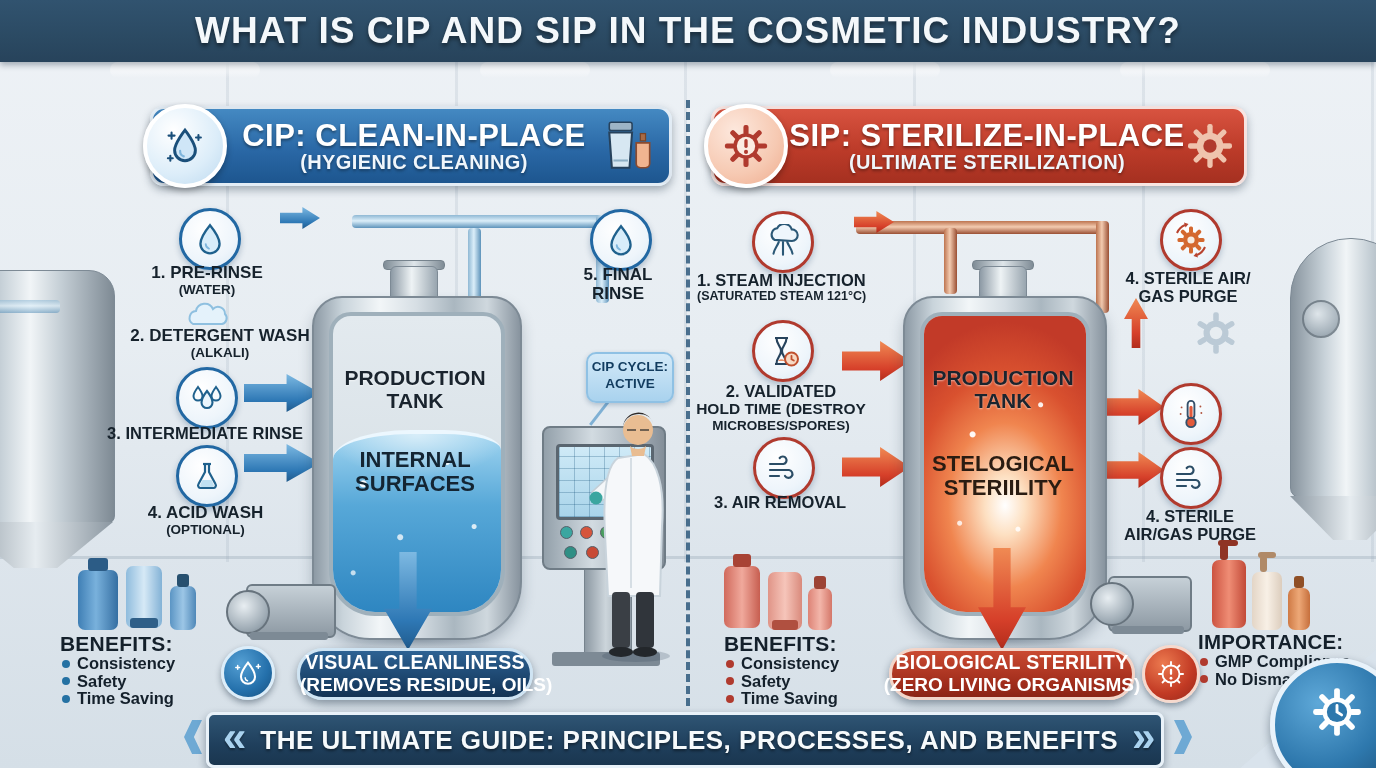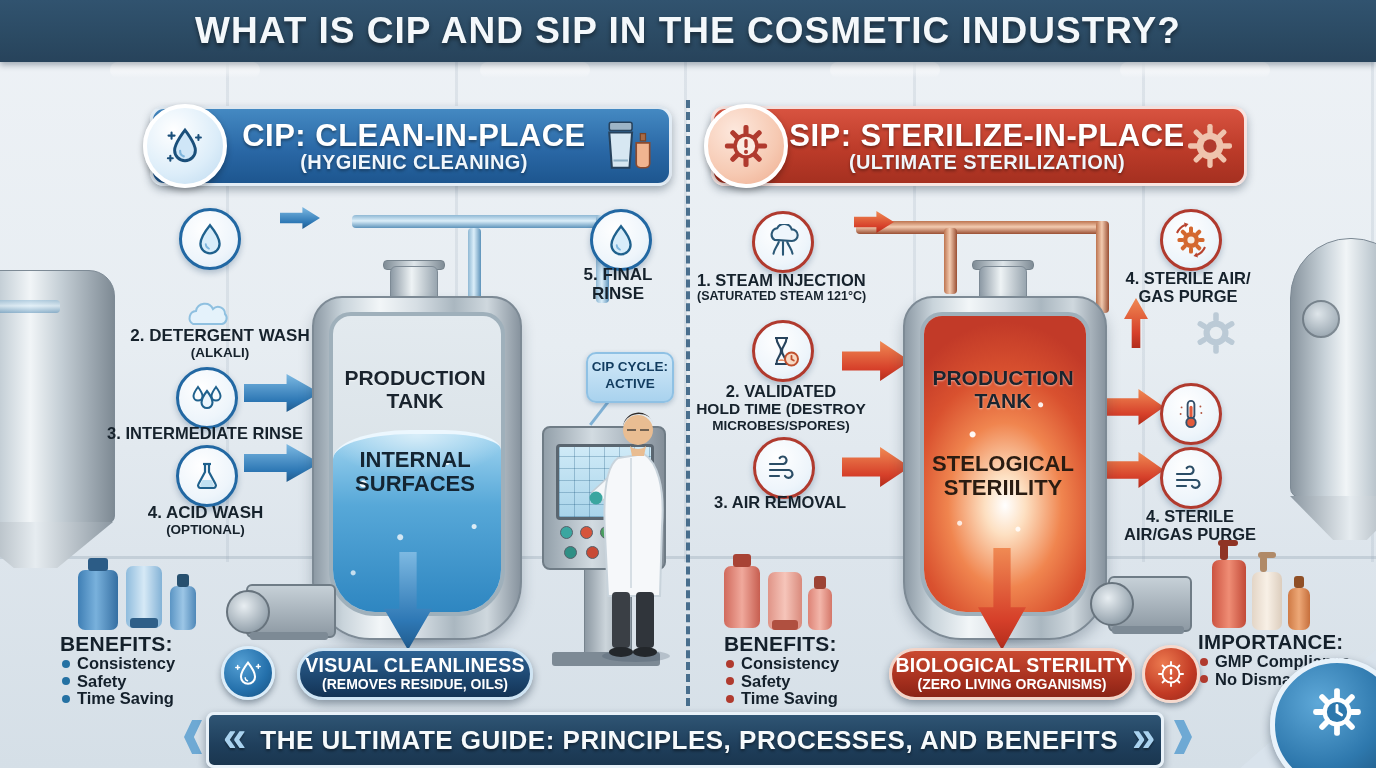--- a/index.html
+++ b/index.html
@@ -93,21 +93,21 @@
   
   .status-box{background:linear-gradient(180deg,#d4eaf8,#a9d2ee);border:2px solid #8fc1e4;border-radius:10px;
     color:#123c5f;font-weight:800;font-size:13.5px;text-align:center;line-height:1.25;padding-top:5px;
     box-shadow:0 2px 5px rgba(20,60,100,.25);}
   .status-tail{width:3px;height:30px;background:#7fb0d4;transform:rotate(38deg);}
   .result-badge{border-radius:28px;text-align:center;color:#fff;display:flex;flex-direction:column;
     justify-content:center;line-height:1.12;box-shadow:0 4px 9px rgba(10,30,50,.4);}
   .badge-blue{background:linear-gradient(180deg,#2d6293,#1a4168 70%,#143354);border:3px solid #cfe4f3;}
   .badge-red{background:linear-gradient(180deg,#ca4a31,#a12d1c 70%,#8a2416);border:3px solid #f2d4c8;align-items:center;}
   .badge-l1{font-size:19.5px;font-weight:800;letter-spacing:.3px;white-space:nowrap;}
-  .badge-l2{font-size:14px;font-weight:700;white-space:nowrap;}
+  .badge-l2{font-size:19px;font-weight:700;white-space:nowrap;}
   .mini-badge{border-radius:50%;display:flex;align-items:center;justify-content:center;
     box-shadow:0 3px 6px rgba(10,30,50,.4);}
   .mini-blue{background:radial-gradient(circle at 35% 30%,#55a0d4,#2470ab 60%,#174f7e);border:3px solid #dcedf9;}
   .mini-red{background:radial-gradient(circle at 35% 30%,#ec7a4f,#c23a24 60%,#96281a);border:3px solid #f6d9cd;}
   
   .list-heading{font-size:21px;font-weight:800;color:#14202b;letter-spacing:.2px;}
   .benefit-item{display:flex;align-items:center;gap:7px;font-size:16.5px;font-weight:700;color:#14202b;height:17.5px;}
   .dot{width:8px;height:8px;border-radius:50%;flex:0 0 auto;}
   .dot-blue{background:#2471a3;}  .dot-red{background:#b03a2e;}
   
@@ -237,20 +237,24 @@
   <div class="abs arrow-r blue-grad" style="left:280px;top:207px;width:40px;height:22px;"></div>
   <div class="abs arrow-r blue-grad" style="left:244px;top:374px;width:76px;height:38px;"></div>
   <div class="abs arrow-r blue-grad" style="left:244px;top:444px;width:76px;height:38px;"></div>
 
   <div class="abs step-circle blue" style="left:179px;top:208px;">
     <svg viewBox="0 0 32 32" width="34" height="34">
       <path d="M16 3C16 3 7 14 7 20.5a9 9 0 0 0 18 0C25 14 16 3 16 3Z" fill="#d8edfa" stroke="#1f618d" stroke-width="2.2"></path>
       <path d="M12 21a4.5 4.5 0 0 0 3 4" fill="none" stroke="#7fb6dd" stroke-width="1.8" stroke-linecap="round"></path>
     </svg>
   </div>
+  <div class="abs step-label" style="left:118px;top:263px;width:178px;">
+    <div>1. PRE-RINSE</div>
+    <div class="step-sub">(WATER)</div>
+  </div>
 
   <div class="abs" style="left:185px;top:299px;">
     <svg viewBox="0 0 48 28" width="48" height="28">
       <path d="M8 25a7 7 0 0 1 3-13 9 9 0 0 1 17-2 7 7 0 0 1 12 5 6 6 0 0 1-3 10Z" fill="#e4f2fb" stroke="#8fc0e0" stroke-width="2"></path>
     </svg>
   </div>
   <div class="abs step-label" style="left:120px;top:326px;width:200px;">
     <div class="nowrap">2. DETERGENT WASH</div>
     <div class="step-sub">(ALKALI)</div>
   </div>

